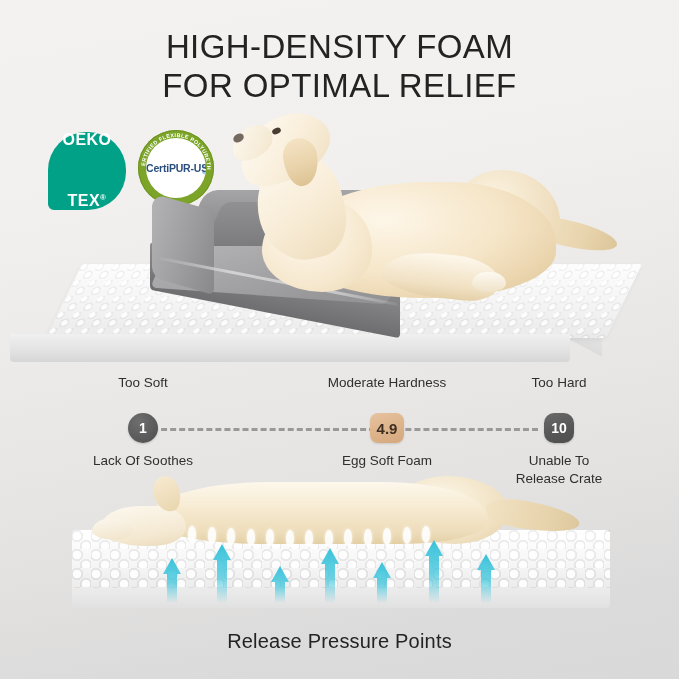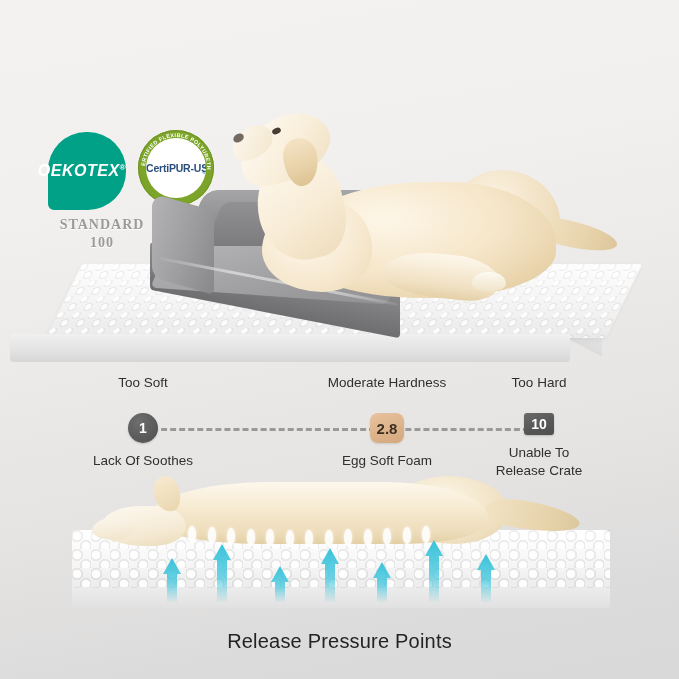--- a/index.html
+++ b/index.html
@@ -28,23 +28,23 @@
   
   .badges{position:absolute;left:34px;top:128px;width:200px;height:130px;}
 
   .oeko{position:absolute;left:14px;top:4px;width:78px;height:78px;}
   .oeko-shape{
     position:absolute;inset:0;
     background:#00a187;
     border-radius:38px 38px 38px 6px;
   }
   .oeko-text{
-    position:absolute;inset:0;display:flex;
-    align-items:center;justify-content:flex-end;
-    color:#ffffff;font-weight:bold;line-height:1.06;font-style:italic;
+    position:absolute;inset:0;display:flex;flex-direction:column;
+    align-items:center;justify-content:space-between;
+    color:#ffffff;font-weight:bold;line-height:1.06;
   }
   .oeko-t1{font-size:16px;letter-spacing:0.5px;}
   .oeko-t2{font-size:16px;letter-spacing:0.5px;position:relative;}
   .oeko-reg{font-size:8px;vertical-align:super;}
   .oeko-std{
     position:absolute;left:-4px;top:84px;width:116px;text-align:center;
     color:#9a9a98;font-family:"Liberation Serif", serif;font-weight:bold;
     font-size:14px;letter-spacing:1.3px;line-height:1.25;
     text-shadow:0 1px 0 #ffffff;
   }
@@ -253,30 +253,30 @@
     box-shadow:0 1px 2px rgba(0,0,0,.18);
   }
   .marker-tan{
     width:34px;height:30px;border-radius:8px;
     background:linear-gradient(160deg,#e7c39f 0%,#ddb38a 55%,#d4a87e 100%);
     color:#3d2f23;font-size:15px;font-weight:bold;
     display:flex;align-items:center;justify-content:center;
     box-shadow:0 1px 2px rgba(0,0,0,.12);
   }
   .marker-square{
-    width:30px;height:22px;border-radius:3px;
+    width:30px;height:30px;border-radius:10px;
     background:linear-gradient(160deg,#6a6a6a,#565656 60%,#4e4e4e 100%);
     color:#ffffff;font-size:14px;font-weight:bold;
     display:flex;align-items:center;justify-content:center;
     box-shadow:0 1px 2px rgba(0,0,0,.18);
   }
 
   .n1{left:128px;top:35px;}
   .n2{left:370px;top:35px;}
-  .n3{left:524px;top:35px;}
+  .n3{left:544px;top:35px;}
 
   
   .bottom{position:absolute;left:0;top:470px;width:679px;height:165px;}
 
   .foam2{
     position:absolute;left:72px;top:60px;width:538px;height:78px;
     background:linear-gradient(180deg,#ffffff 0%,#f7f7f7 40%,#ececec 74%,#e1e1e1 100%);
     border-radius:4px;
   }
   .foam2-bumps{
@@ -335,32 +335,32 @@
   .caption{
     position:absolute;left:0;top:630px;width:679px;text-align:center;
     font-size:20px;color:#232323;letter-spacing:0.2px;
   }
 </style>
 </head>
 <body>
 
 <div id="page">
 
+  <div class="title-wrap">
+    <span class="title-line">HIGH-DENSITY FOAM</span>
+    <span class="title-line">FOR OPTIMAL RELIEF</span>
+  </div>
 
   <div class="badges">
 
     <div class="oeko">
       <div class="oeko-shape"></div>
       <div class="oeko-text">
         <span class="oeko-t1">OEKO</span>
         <span class="oeko-t2"><span>TEX</span><span class="oeko-reg">®</span></span>
-      </div>
-      <div class="oeko-std">
-        <span>STANDARD</span>
-        <span>100</span>
       </div>
     </div>
 
     <div class="certipur">
       <div class="cp-ring"></div>
       <svg class="cp-arc" viewBox="0 0 76 76">
         <defs>
           <path id="arcTop" d="M 7,38 A 31,31 0 0 1 69,38"></path>
           <path id="arcBot" d="M 10,38 A 28,28 0 0 0 66,38"></path>
         </defs>
@@ -417,21 +417,21 @@
     <div class="node n1">
       <div class="node-top">Too Soft</div>
       <div class="marker-circle">1</div>
       <div class="node-bot">
         <span>Lack Of Soothes</span>
       </div>
     </div>
 
     <div class="node n2">
       <div class="node-top">Moderate Hardness</div>
-      <div class="marker-tan">2.8</div>
+      <div class="marker-tan">4.9</div>
       <div class="node-bot">
         <span>Egg Soft Foam</span>
       </div>
     </div>
 
     <div class="node n3">
       <div class="node-top">Too Hard</div>
       <div class="marker-square">10</div>
       <div class="node-bot">
         <span>Unable To</span><br>

